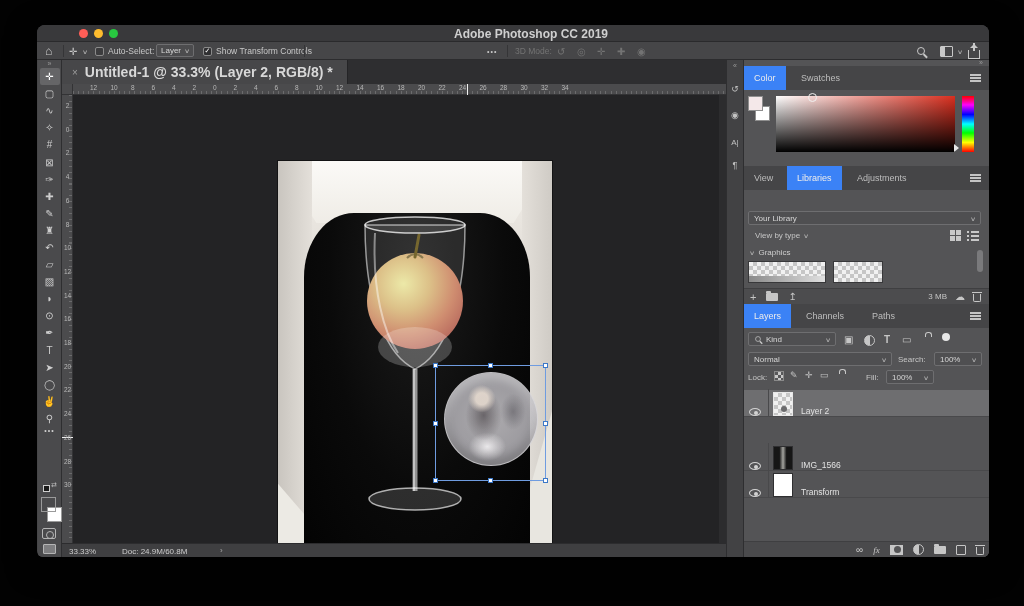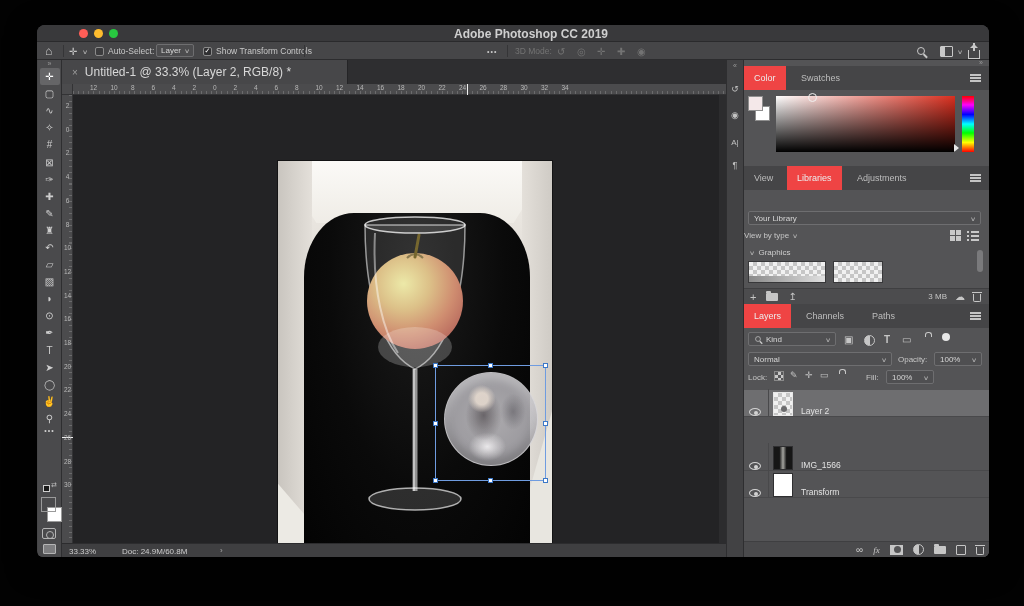--- a/index.html
+++ b/index.html
@@ -33,21 +33,21 @@
   .tbmore{text-align:center;color:#cecece;font-size:7px;letter-spacing:1px;}
   .fgswatch{position:absolute;width:15px;height:15px;border:1px solid #9a9a9a;}
   .qmask{position:absolute;width:14px;height:11px;border:1px solid #b5b5b5;border-radius:2px;}
   .qmask::after{content:'';position:absolute;left:3px;top:1.5px;width:6px;height:6px;border:1px solid #b5b5b5;border-radius:50%;}
   .smode{position:absolute;width:13px;height:10px;border:1px solid #b5b5b5;border-radius:1px;background:#7e7e80;}
   
   .docarea{position:absolute;left:25px;top:35px;width:664px;height:497px;background:#232325;}
   .tabbar{position:absolute;left:0;top:0;width:100%;height:24px;background:#2e2e30;}
   .tab{position:absolute;left:0;top:0;width:286px;height:24px;background:#474749;display:flex;align-items:center;gap:7px;padding:0 10px;border-right:1px solid #242426;}
   .tabclose{color:#9c9c9c;font-size:10px;}
-  .tabtitle{color:#d8d8d8;font-size:12px;}
+  .tabtitle{color:#d8d8d8;font-size:14px;font-weight:bold;}
   .rulerh{position:absolute;left:11px;top:24px;width:653px;height:11px;background:#4b4b4d;border-bottom:1px solid #333335;background-image:repeating-linear-gradient(to right,rgba(200,200,200,.25) 0 1px,transparent 1px 5.12px);background-size:100% 4px;background-position:0 7px;background-repeat:no-repeat;}
   .rulerv{position:absolute;left:0;top:35px;width:11px;height:448px;background:#4b4b4d;border-right:1px solid #333335;background-image:repeating-linear-gradient(to bottom,rgba(200,200,200,.25) 0 1px,transparent 1px 5.9px);background-size:4px 100%;background-position:7px 0;background-repeat:no-repeat;}
   .rcorner{position:absolute;left:0;top:24px;width:11px;height:11px;background:#4b4b4d;border-right:1px solid #333335;border-bottom:1px solid #333335;}
   .rlab{position:absolute;top:0;font-size:6.5px;color:#b8b8b8;}
   .rulerv .rlab{left:1px;width:9px;text-align:center;line-height:6px;word-break:break-all;}
   .canvas{position:absolute;left:11px;top:35px;width:653px;height:448px;background:#232325;}
   .statusbar{position:absolute;left:0;bottom:0;width:100%;height:14px;background:#3f3f41;border-top:1px solid #2c2c2e;color:#cdcdcd;font-size:8px;}
   
   .photo{position:absolute;left:205px;top:66px;width:274px;height:390px;background:linear-gradient(180deg,#f2efe9 0%,#e6e2dc 20%,#dad6d0 60%,#e6e2dc 100%);box-shadow:0 0 0 1px rgba(0,0,0,.45);overflow:hidden;}
   .wallL{position:absolute;left:0;top:0;width:34px;height:100%;background:linear-gradient(90deg,#c9c5bf,#e4e0da);}
@@ -66,21 +66,21 @@
     box-shadow:inset 0 6px 10px rgba(255,255,255,.35), inset 0 -6px 10px rgba(0,0,0,.2);}
   .tbox{position:absolute;left:157px;top:204px;width:111px;height:116px;border:1px solid #6f9ce0;}
   .handle{position:absolute;width:5px;height:5px;background:#fff;border:1px solid #3c78c8;}
   
   .strip{position:absolute;left:689px;top:35px;width:18px;height:497px;background:#424244;border-left:1px solid #2e2e30;border-right:1px solid #2e2e30;color:#b9b9b9;}
   .stripico{position:absolute;left:0;width:100%;text-align:center;font-size:9px;color:#c3c3c3;}
   
   .panels{position:absolute;left:707px;top:35px;width:245px;height:497px;background:#545456;}
   .ptabs{position:absolute;left:0;width:100%;height:24px;background:#454547;}
   .ptab{position:absolute;top:0;height:24px;display:flex;align-items:center;padding:0 10px;font-size:9px;color:#bdbdbd;}
-  .ptab.on{background:#ef4444;color:#ececec;}
+  .ptab.on{background:#3b82f6;color:#ececec;}
   .hamb{position:absolute;width:11px;height:8px;border-top:2px solid #c4c4c4;border-bottom:2px solid #c4c4c4;background:linear-gradient(#c4c4c4,#c4c4c4) center/11px 2px no-repeat;}
   .colorfield{position:absolute;background:linear-gradient(to bottom,rgba(0,0,0,0) 0%,#000 100%),linear-gradient(to right,#ffffff 0%,#d92f1f 100%);}
   .huestrip{position:absolute;width:12px;background:linear-gradient(to bottom,#f00 0%,#f0f 16%,#00f 33%,#0ff 50%,#0f0 66%,#ff0 83%,#f00 100%);}
   .picker{position:absolute;width:9px;height:9px;border:1.5px solid #f0f0f0;border-radius:50%;}
   .huearrow{position:absolute;width:0;height:0;border:4px solid transparent;border-left:5px solid #e8e8e8;}
   .pfield{position:absolute;height:14px;border:1px solid #6e6e70;border-radius:2px;background:#4f4f51;display:flex;align-items:center;padding:0 5px;font-size:8px;color:#d6d6d6;justify-content:space-between;}
   .plabel{position:absolute;font-size:8px;color:#c6c6c6;display:flex;align-items:center;gap:4px;}
   .searchrow{position:absolute;border-bottom:1px solid #6a6a6c;display:flex;align-items:center;gap:5px;font-size:8px;color:#9b9b9b;font-style:italic;}
   .gridic{width:11px;height:11px;background:linear-gradient(#c8c8c8,#c8c8c8) 0 0/5px 5px no-repeat,linear-gradient(#c8c8c8,#c8c8c8) 6px 0/5px 5px no-repeat,linear-gradient(#c8c8c8,#c8c8c8) 0 6px/5px 5px no-repeat,linear-gradient(#c8c8c8,#c8c8c8) 6px 6px/5px 5px no-repeat;}
   .listic{width:12px;height:11px;background:linear-gradient(#c8c8c8,#c8c8c8) 0 1px/2px 2px no-repeat,linear-gradient(#c8c8c8,#c8c8c8) 4px 1px/8px 2px no-repeat,linear-gradient(#c8c8c8,#c8c8c8) 0 5px/2px 2px no-repeat,linear-gradient(#c8c8c8,#c8c8c8) 4px 5px/8px 2px no-repeat,linear-gradient(#c8c8c8,#c8c8c8) 0 9px/2px 2px no-repeat,linear-gradient(#c8c8c8,#c8c8c8) 4px 9px/8px 2px no-repeat;}
@@ -339,21 +339,21 @@
       <div class="ptabs" style="top:106px;">
         <div class="ptab" style="left:0;">View</div>
         <div class="ptab on" style="left:43px;">Libraries</div>
         <div class="ptab" style="left:103px;">Adjustments</div>
         <span class="hamb" style="right:8px;top:8px;"></span>
       </div>
       <div class="pfield" style="left:4px;top:151px;width:233px;">
         <span>Your Library</span>
         <span class="chev">∨</span>
       </div>
-      <div class="plabel" style="left:0;top:171px;">
+      <div class="plabel" style="left:11px;top:171px;">
         <span>View by type</span>
         <span class="chev">∨</span>
       </div>
       <span class="gridic abs" style="right:28px;top:170px;"></span>
       <span class="listic abs" style="right:10px;top:170px;"></span>
       <div class="plabel" style="left:6px;top:188px;color:#cfcfcf;">
         <span class="chev">∨</span>
         <span>Graphics</span>
       </div>
       <div class="scrollpill" style="right:6px;top:190px;"></div>
@@ -387,21 +387,21 @@
       <span class="pico abs" style="left:100px;top:274px;font-size:10px;">▣</span>
       <span class="abs halfc" style="left:120px;top:275px;"></span>
       <span class="pico abs" style="left:140px;top:274px;font-size:10px;font-weight:bold;">T</span>
       <span class="pico abs" style="left:158px;top:274px;font-size:10px;">▭</span>
       <span class="abs lockico" style="left:180px;top:276px;"></span>
       <span class="abs" style="left:198px;top:273px;width:8px;height:8px;border-radius:50%;background:#e8e8e8;"></span>
       <div class="pfield" style="left:4px;top:292px;width:144px;">
         <span>Normal</span>
         <span class="chev">∨</span>
       </div>
-      <div class="plabel" style="left:154px;top:295px;">Opacity:</div>
+      <div class="plabel" style="left:154px;top:295px;">Search:</div>
       <div class="pfield" style="left:190px;top:292px;width:48px;">
         <span>100%</span>
         <span class="chev">∨</span>
       </div>
       <div class="plabel" style="left:4px;top:313px;">Lock:</div>
       <span class="abs checkmini" style="left:30px;top:311px;"></span>
       <span class="pico abs" style="left:46px;top:310px;font-size:9px;">✎</span>
       <span class="pico abs" style="left:61px;top:310px;font-size:9px;">✛</span>
       <span class="pico abs" style="left:76px;top:310px;font-size:9px;">▭</span>
       <span class="abs lockico" style="left:94px;top:313px;"></span>

